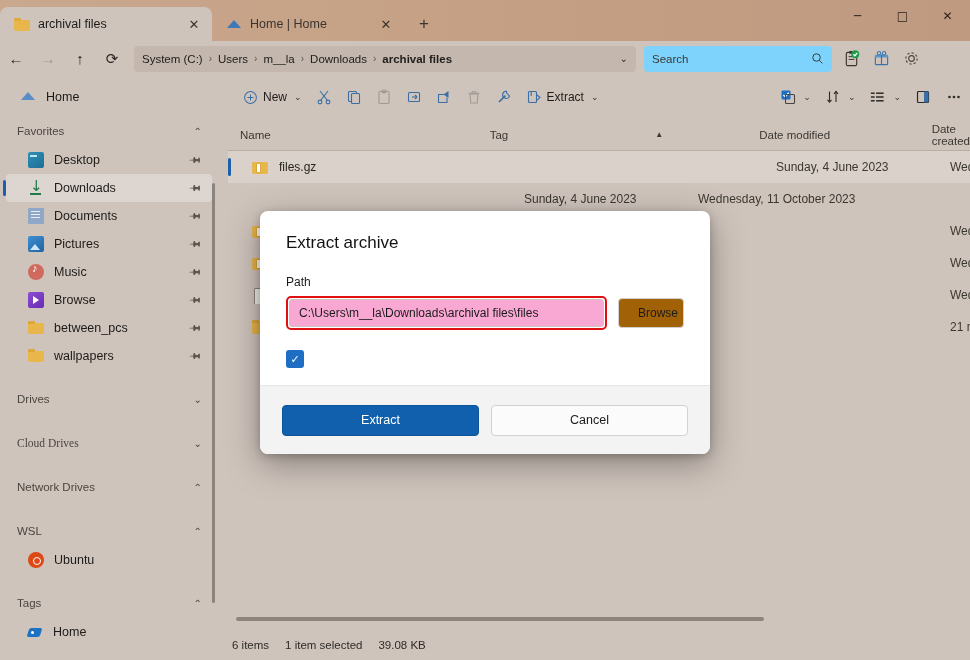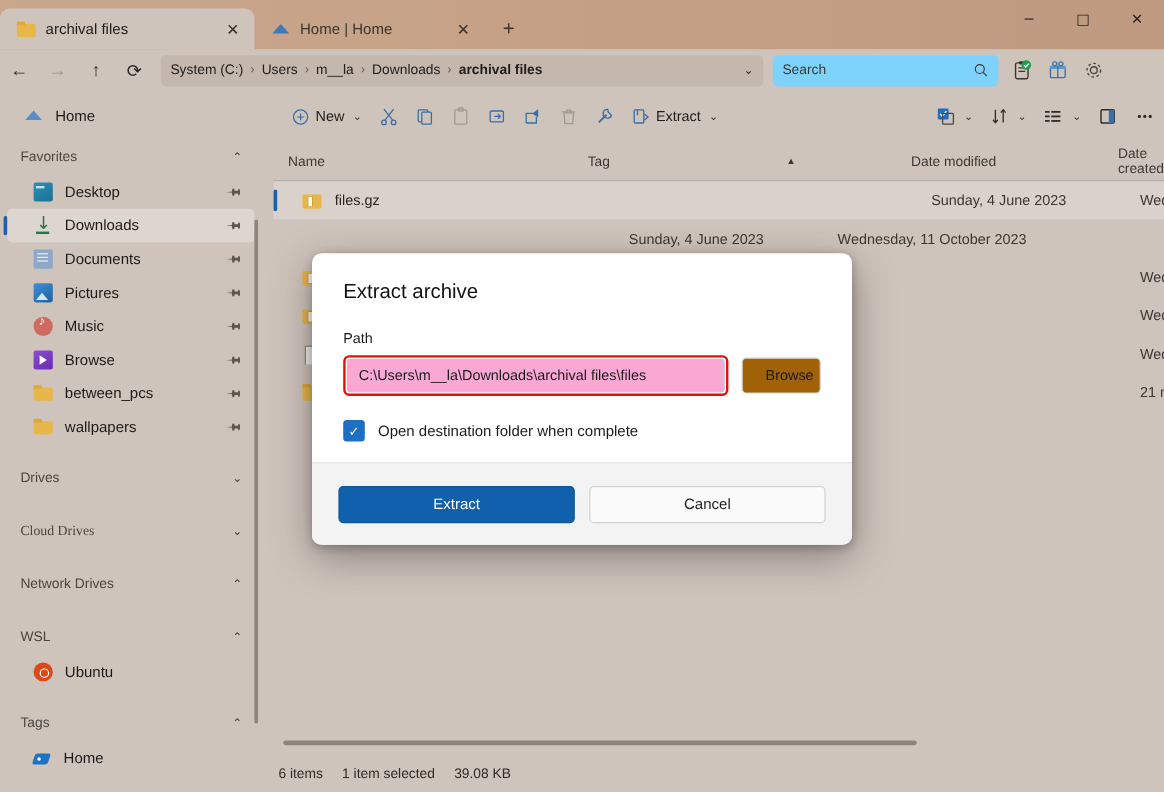--- a/index.html
+++ b/index.html
@@ -665,21 +665,20 @@
       <div class="dlg-title">Extract archive</div>
       <div class="dlg-label">Path</div>
       <div class="path-row">
         <div class="path-input-wrap">
           <input class="path-input" type="text" value="C:\Users\m__la\Downloads\archival files\files" style="">
         </div>
         <div class="browse-btn">Browse</div>
       </div>
       <div class="check-row">
         <div class="checkbox">✓</div>
-        <div class="check-label">Open destination folder when complete</div>
       </div>
     </div>
     <div class="dlg-footer">
       <div class="btn btn-primary">Extract</div>
       <div class="btn btn-secondary">Cancel</div>
     </div>
   </div>
 
 </div>
 

